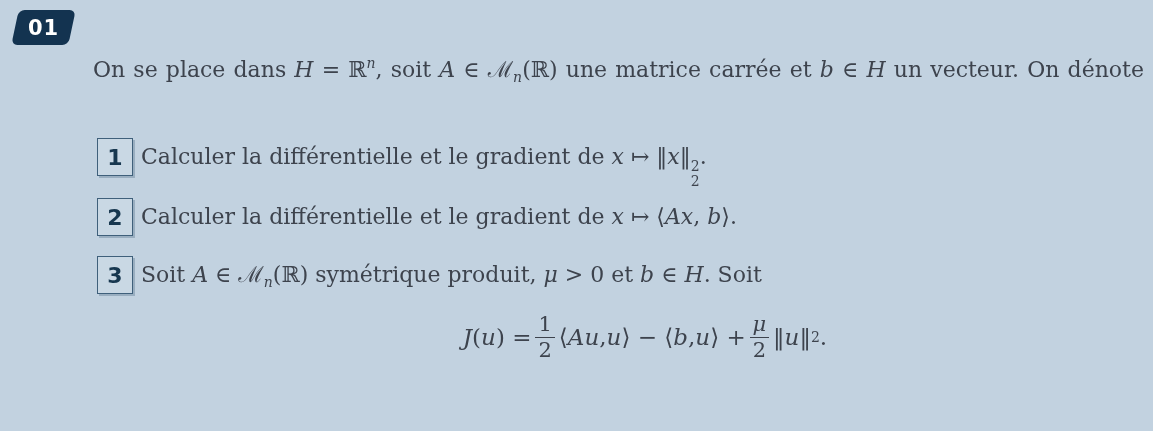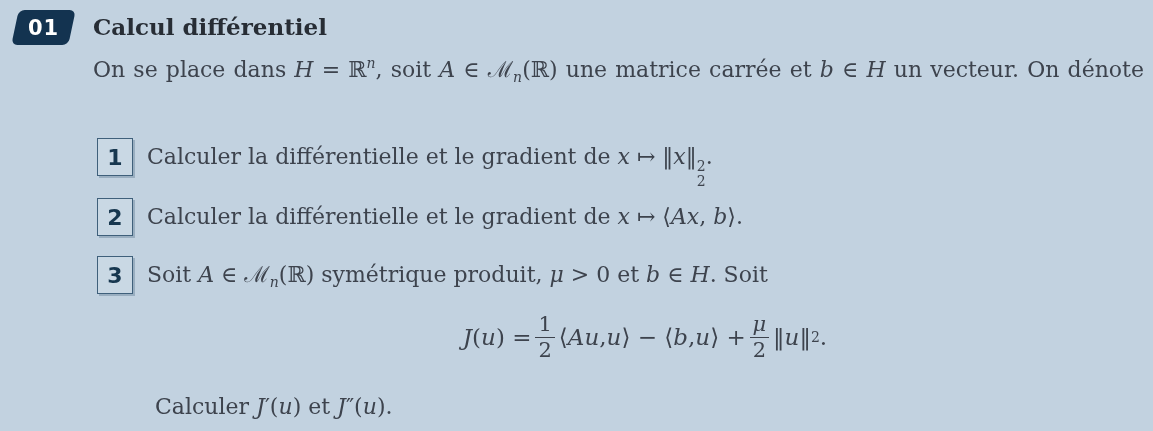--- a/index.html
+++ b/index.html
@@ -36,21 +36,21 @@
   
   .q{ position:absolute; left:97px; display:flex; align-items:flex-start; }
   .qbox{
     box-sizing:border-box; width:36px; height:38px; flex:0 0 36px;
     border:1.5px solid #3f607b; background:#c9d8e4;
     box-shadow:2px 2px 0 rgba(105,130,152,0.45);
     display:flex; align-items:center; justify-content:center;
     font-family:"DejaVu Sans","Liberation Sans",sans-serif;
     font-weight:bold; font-size:22px; color:#17374f;
   }
-  .qtext{ font-size:22px; line-height:38px; margin-left:14px; white-space:nowrap; }
+  .qtext{ font-size:22px; line-height:38px; margin-left:8px; white-space:nowrap; }
   .q1{ top:138px; } .q2{ top:198px; } .q3{ top:256px; }
   
   .supsub{
     display:inline-flex; flex-direction:column; align-items:flex-start;
     font-size:14px; line-height:1.05; vertical-align:-7px; text-align:left;
   }
   
   .formula{ position:absolute; left:147px; top:312px; width:996px; text-align:center; }
   .frow{ display:inline-flex; align-items:center; font-size:23px; }
   .frac{
@@ -63,21 +63,20 @@
 </style>
 </head>
 <body>
 
 <div class="page">
 
   <div class="badge">
     <span>01</span>
   </div>
 
-  <div class="title">Calcul différentiel</div>
 
   <div class="intro">
     <div class="jline"><span>On se place dans </span><span class="it">H</span><span> = ℝ</span><span class="sup it">n</span><span>, soit </span><span class="it">A</span><span> ∈ </span><span class="cal">ℳ</span><span class="sub it">n</span><span>(ℝ) une matrice carrée et </span><span class="it">b</span><span> ∈ </span><span class="it">H</span><span> un vecteur. On dénote</span></div>
   </div>
 
   <div class="q q1">
     <div class="qbox">
         <span>1</span>
       </div>
     <div class="qtext"><span>Calculer la différentielle et le gradient de </span><span class="it">x</span><span> ↦ ‖</span><span class="it">x</span><span>‖</span><span class="supsub">
@@ -124,15 +123,14 @@
           <span class="den">2</span>
         </span>
       <span>‖</span>
         <span class="it">u</span>
         <span>‖</span>
         <span class="fsup">2</span>
         <span>.</span>
     </span>
   </div>
 
-  <div class="closing"><span>Calculer </span><span class="it">J</span><span>′(</span><span class="it">u</span><span>) et </span><span class="it">J</span><span>″(</span><span class="it">u</span><span>).</span></div>
 
 </div>
 
 </body></html>

